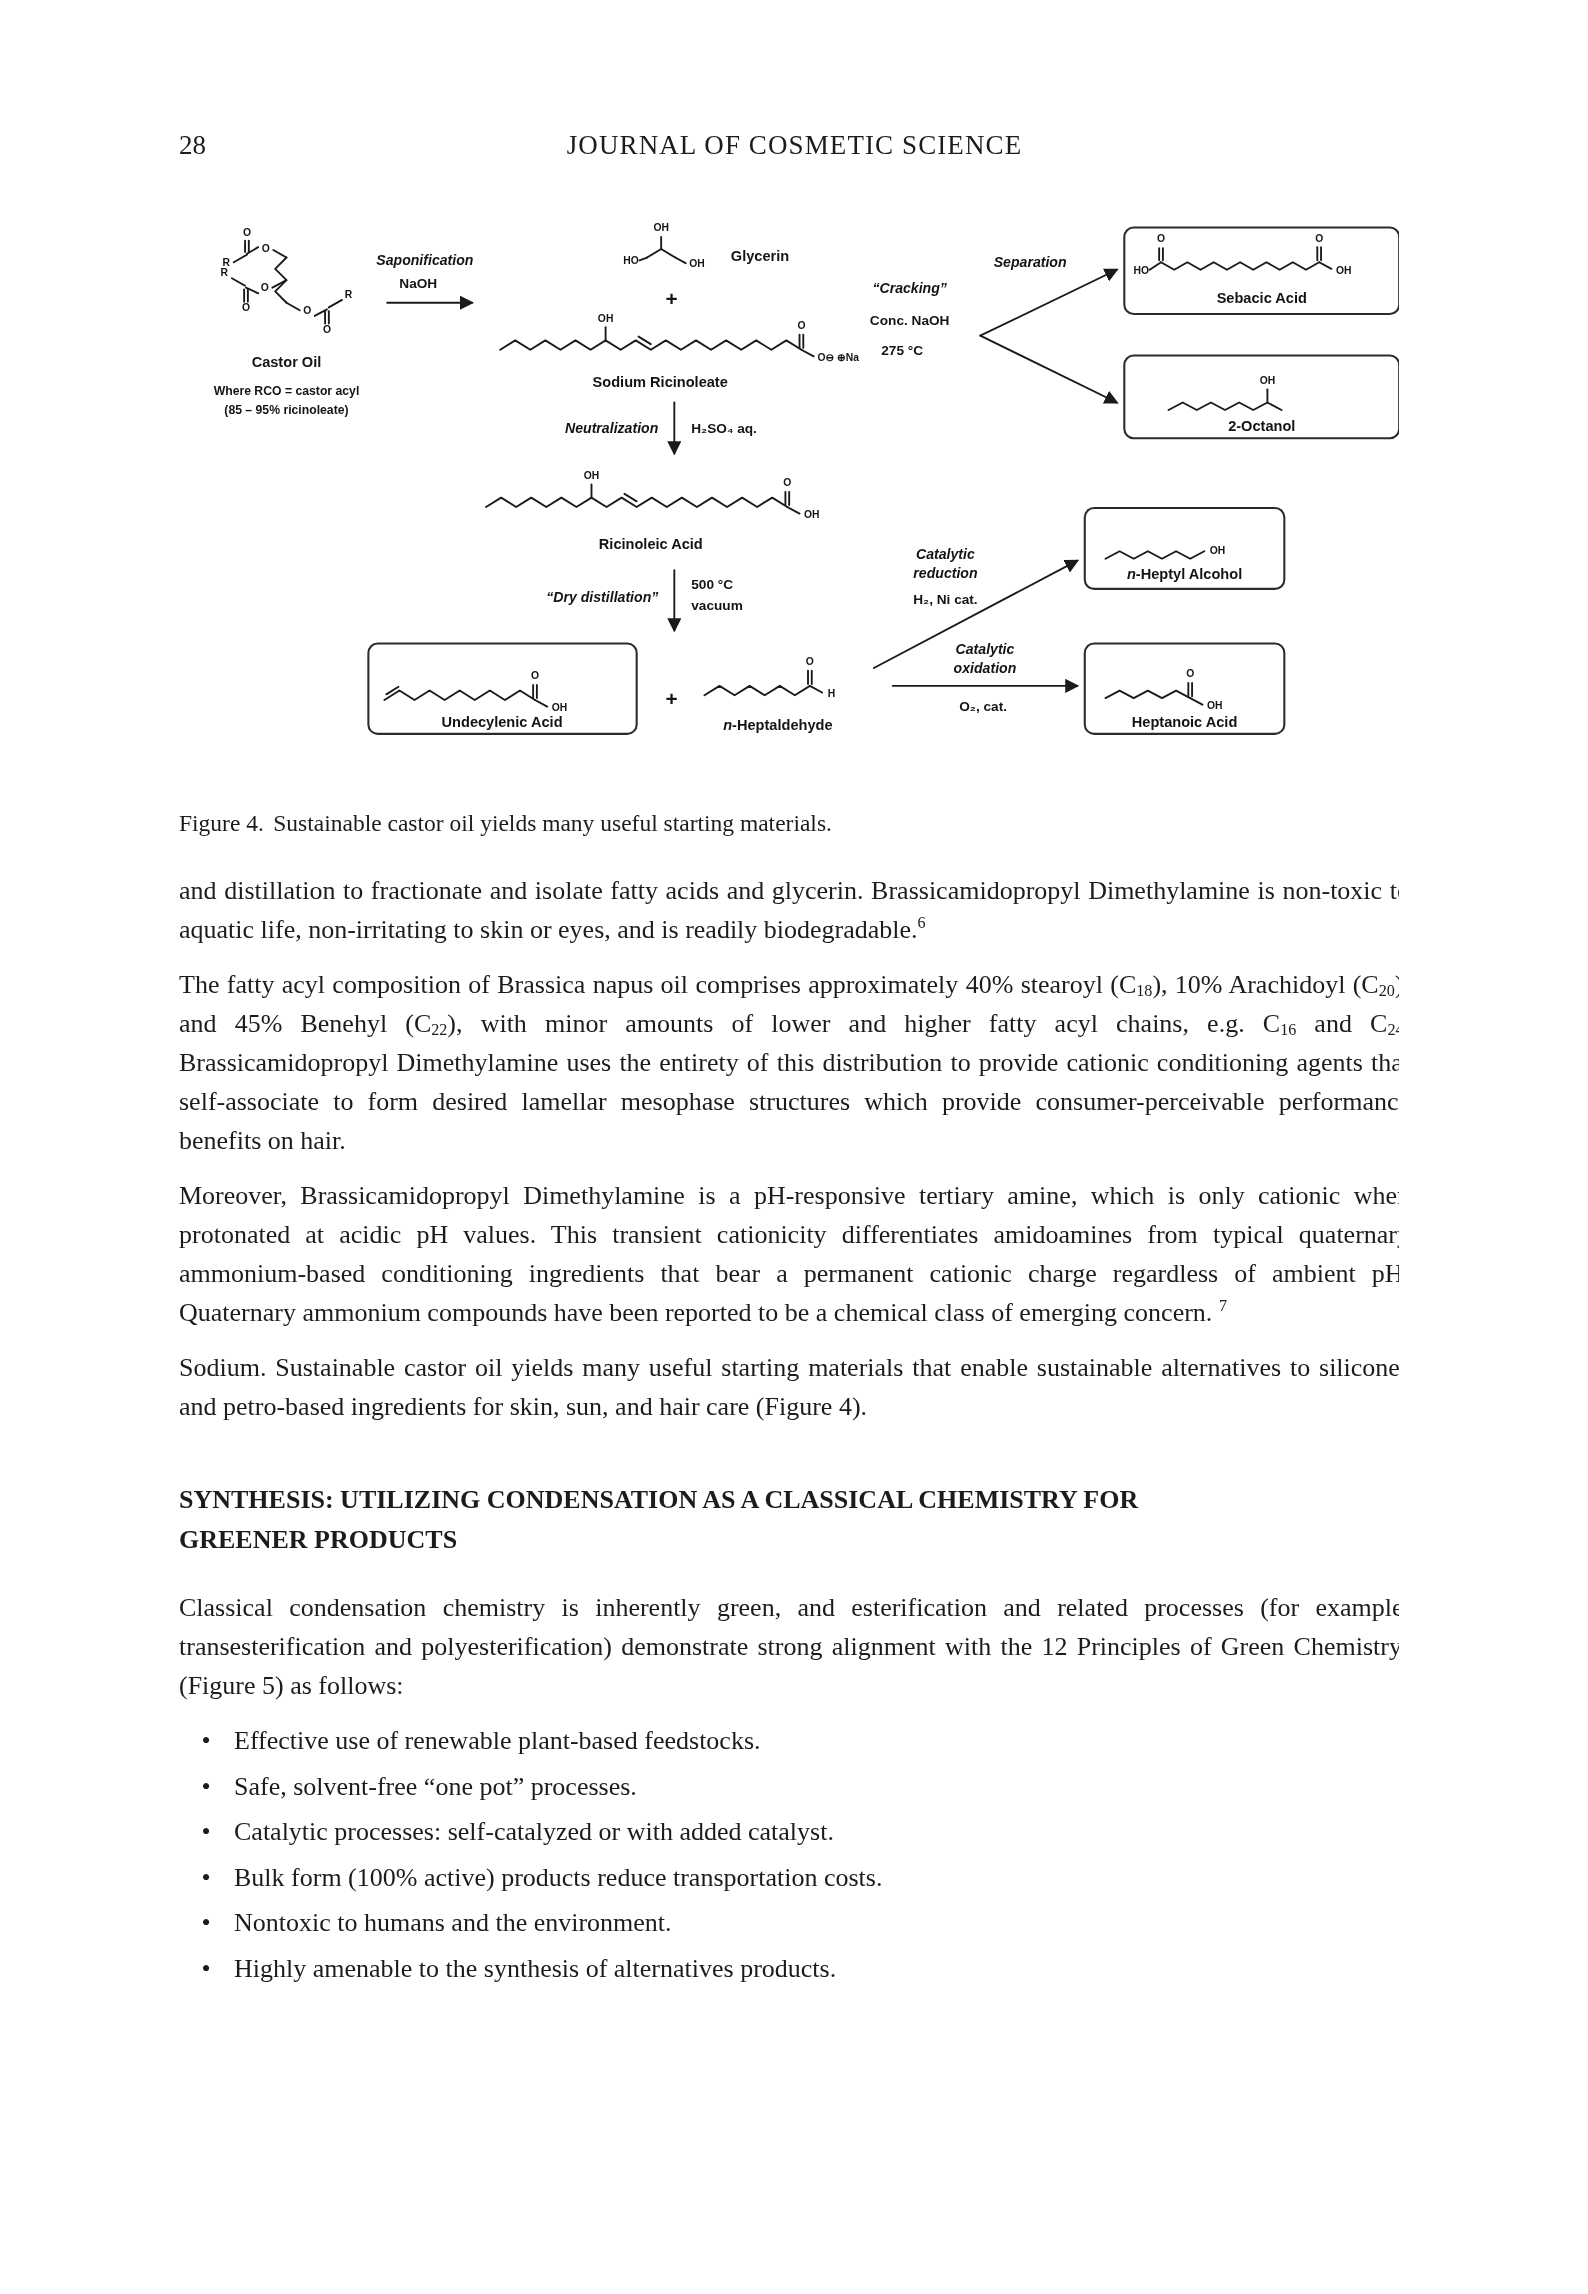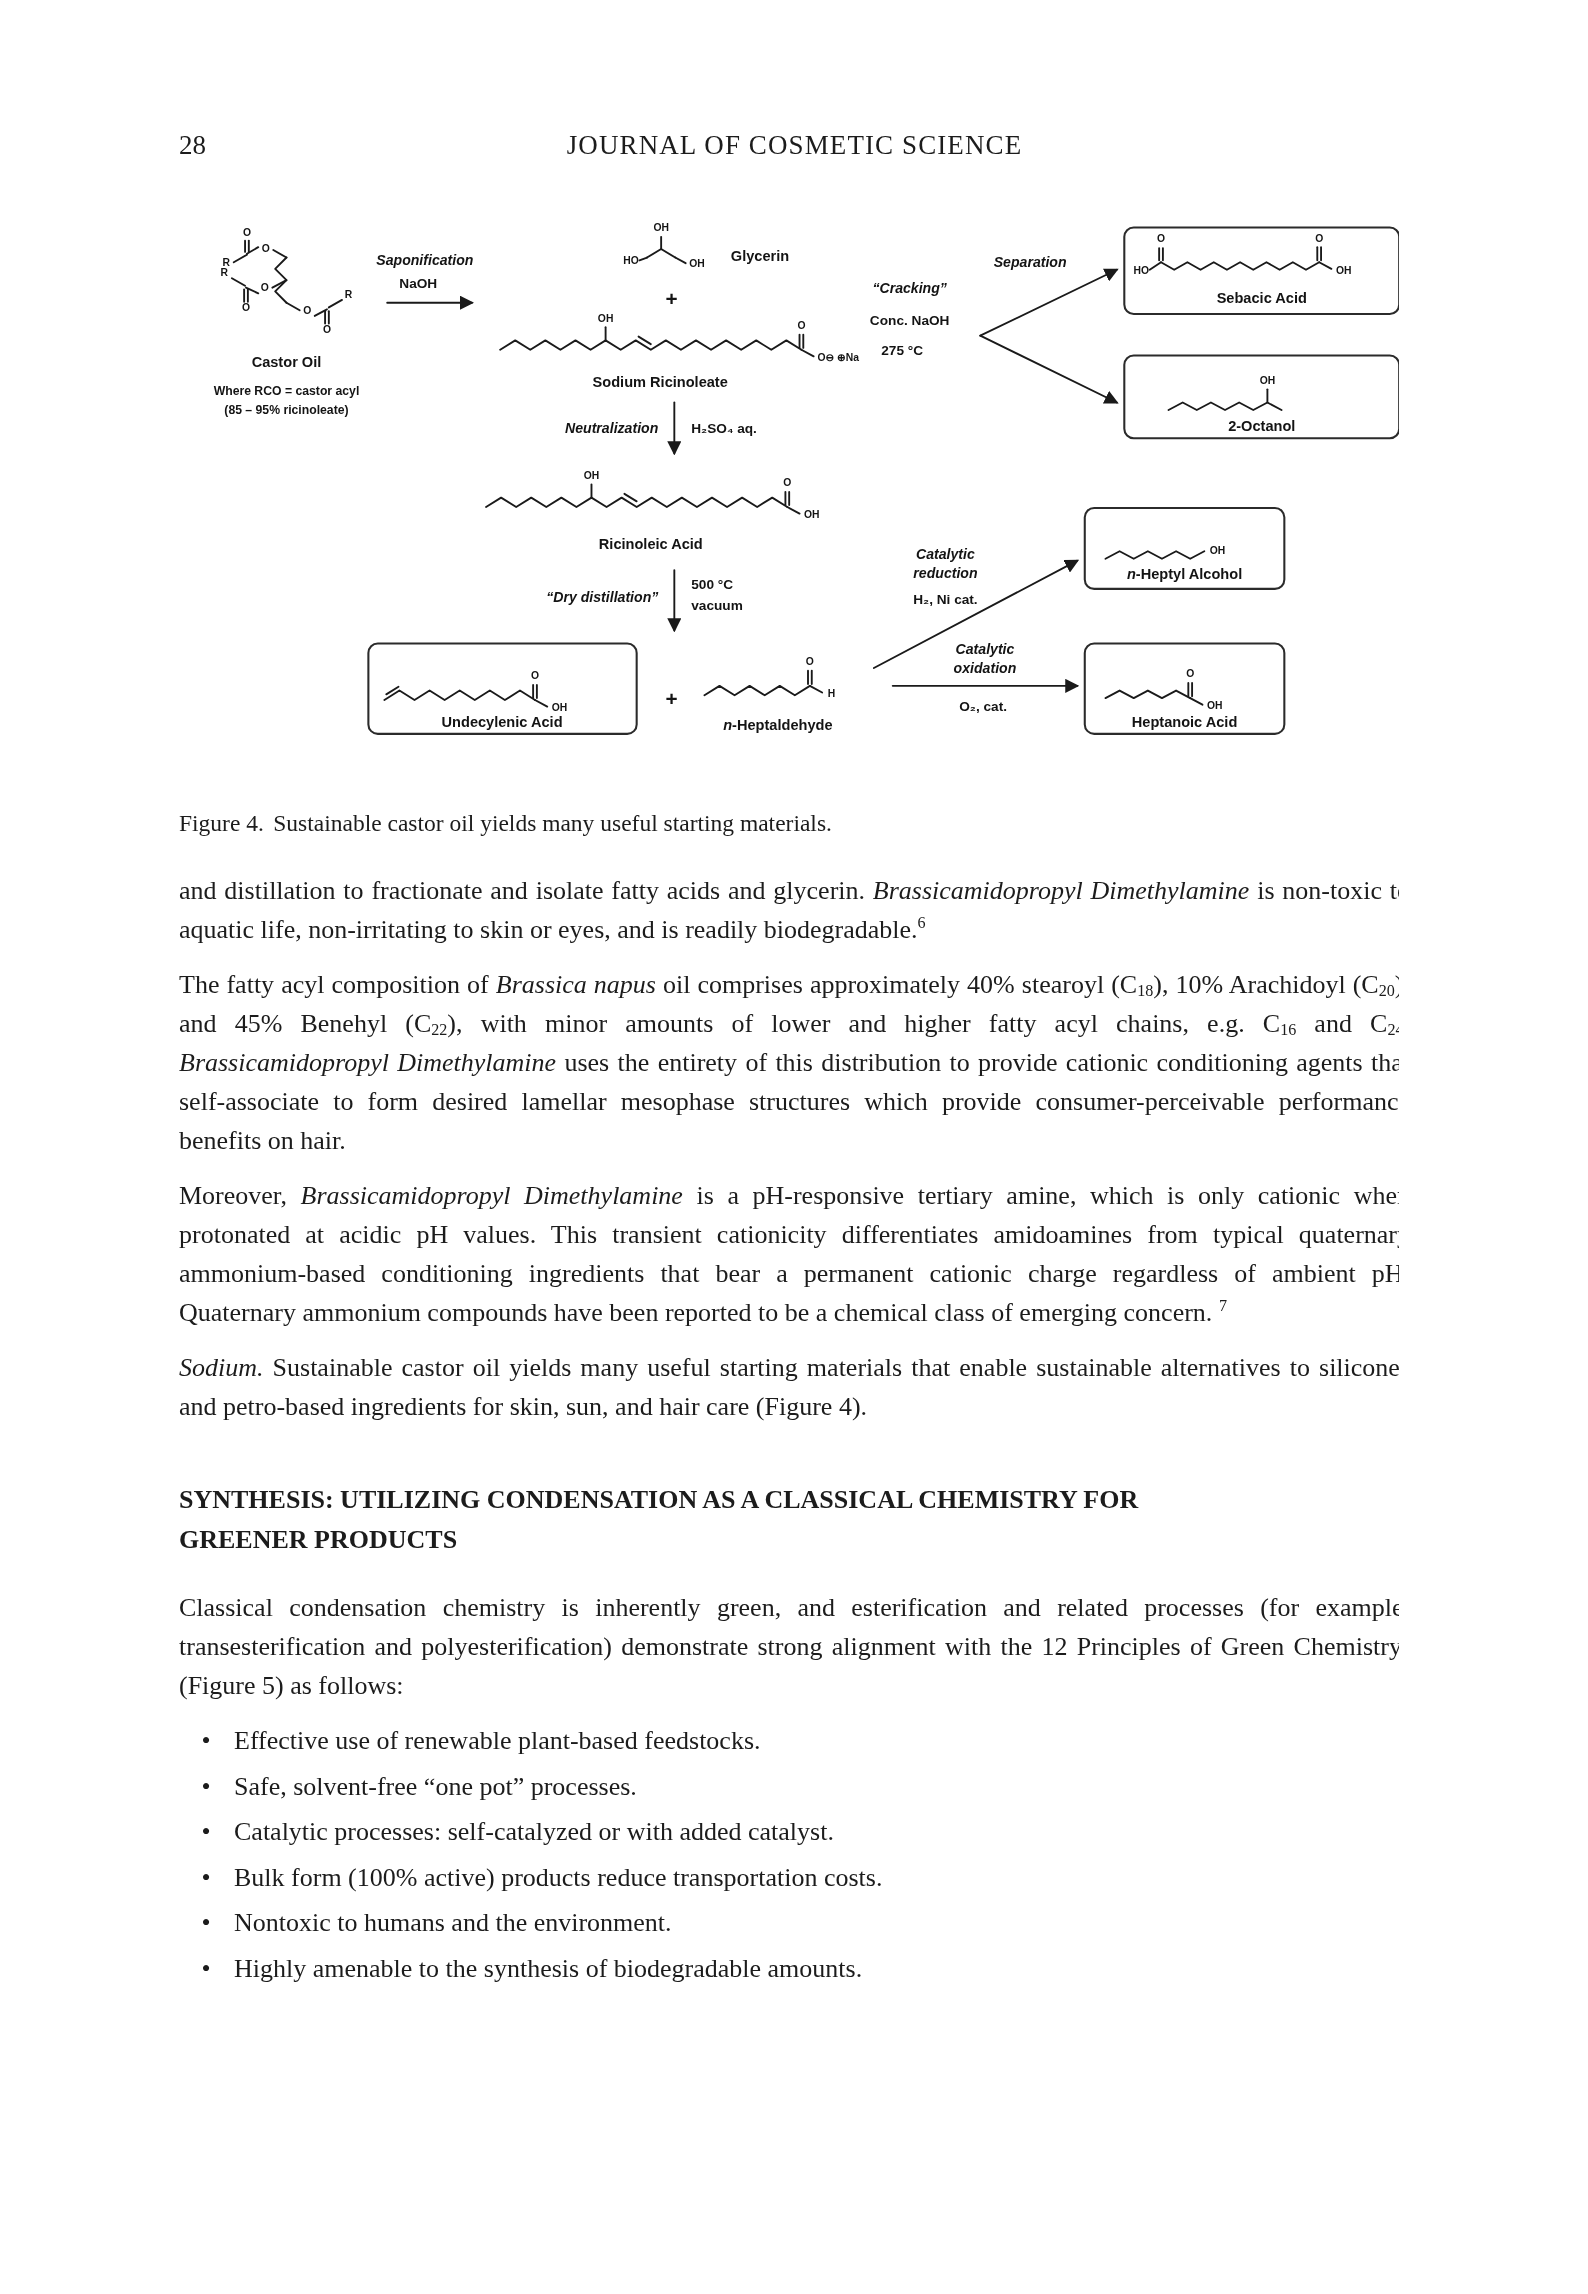--- a/index.html
+++ b/index.html
@@ -23,21 +23,21 @@
 
   .caption{position:absolute;top:810px;left:179px;width:1231px;font-size:23.5px}
   .cap-label{font-weight:normal;margin-right:9.4px}
 
   .body{position:absolute;top:871px;left:179px;width:1231px;font-size:26px;line-height:39px}
   .body p{margin:0 0 16px;text-align:justify}
   .body h2{font-size:26px;line-height:40px;margin:54px 0 28px;font-weight:bold}
   .bullets{list-style:none;margin:5.6px 0 0;padding:0}
   .bullets li{position:relative;padding-left:55px;margin-bottom:6.6px}
   .bullets li::before{content:"\2022";position:absolute;left:22.6px}
-  .it{font-style:italic}
+  .it{}
   sup{font-size:.62em;line-height:0;vertical-align:super}
   sub{font-size:.62em;line-height:0;vertical-align:-0.18em}
 </style>
 </head>
 <body>
 
 <div class="page">
 
   <header class="pg-header">
     <span class="pg-num">28</span>
@@ -229,18 +229,18 @@
       <p><span>Moreover, </span><span class="it">Brassicamidopropyl Dimethylamine</span><span> is a pH-responsive tertiary amine, which is only cationic when protonated at acidic pH values. This transient cationicity differentiates amidoamines from typical quaternary ammonium-based conditioning ingredients that bear a permanent cationic charge regardless of ambient pH. Quaternary ammonium compounds have been reported to be a chemical class of emerging concern. </span><sup>7</sup></p>
       <p><span class="it">Sodium.</span><span> Sustainable castor oil yields many useful starting materials that enable sustainable alternatives to silicones and petro-based ingredients for skin, sun, and hair care (Figure 4).</span></p>
       <h2><span>SYNTHESIS: UTILIZING CONDENSATION AS A CLASSICAL CHEMISTRY FOR</span><br><span>GREENER PRODUCTS</span></h2>
       <p><span>Classical condensation chemistry is inherently green, and esterification and related processes (for example, transesterification and polyesterification) demonstrate strong alignment with the 12 Principles of Green Chemistry</span><sup>8</sup><span> (Figure 5) as follows:</span></p>
       <ul class="bullets">
         <li>Effective use of renewable plant-based feedstocks.</li>
         <li>Safe, solvent-free “one pot” processes.</li>
         <li>Catalytic processes: self-catalyzed or with added catalyst.</li>
         <li>Bulk form (100% active) products reduce transportation costs.</li>
         <li>Nontoxic to humans and the environment.</li>
-        <li>Highly amenable to the synthesis of biodegradable amounts.</li>
+        <li>Highly amenable to the synthesis of alternatives products.</li>
       </ul>
     </main>
 
 </div>
 
 
 </body></html>

